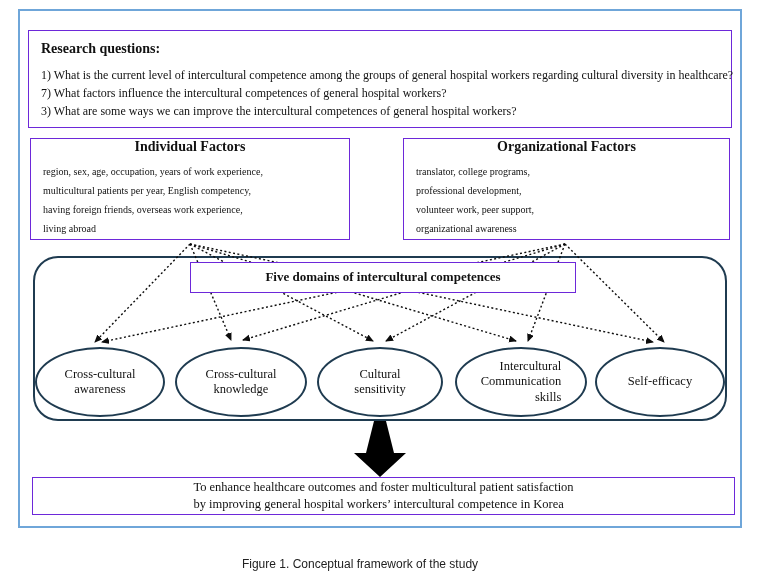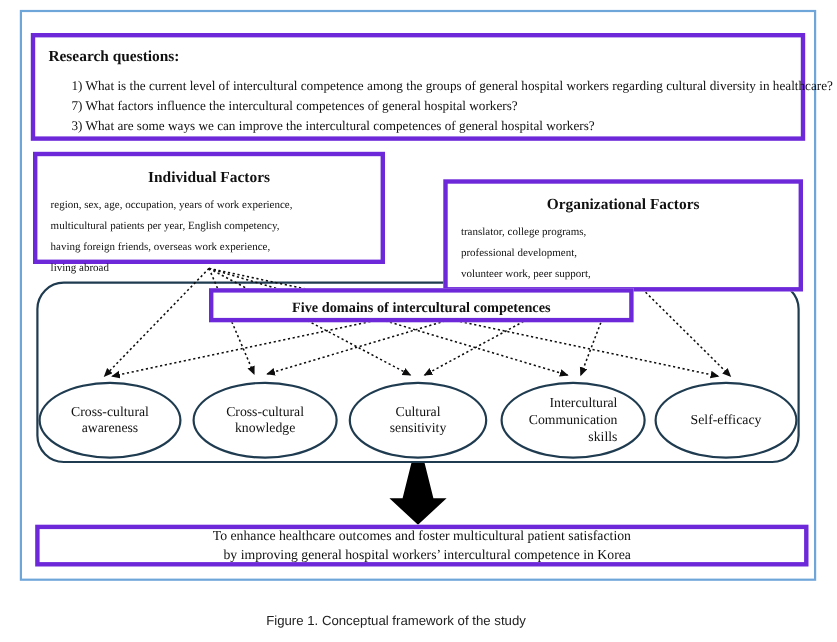--- a/index.html
+++ b/index.html
@@ -8,29 +8,29 @@
     width: 761px; height: 584px; position: relative;
     font-family: "Liberation Serif", "DejaVu Serif", serif;
     color: #111111;
   }
   .abs { position: absolute; }
   .frame {
     left: 18px; top: 9px; width: 724px; height: 519px;
     border: 2px solid #6fa6d9; background: transparent;
   }
   .navy-box {
-    border: 4px solid #6d28d9; background: #ffffff;
+    border: 1px solid #6d28d9; background: #ffffff;
   }
   .research-box { left: 28px; top: 30px; width: 704px; height: 98px; padding: 10px 12px 0 12px; }
   .rq-title { font-weight: bold; font-size: 14px; }
-  .rq-items { margin-top: 9px; font-size: 12px; line-height: 18px; margin-left: 21px; }
+  .rq-items { margin-top: 9px; font-size: 12px; line-height: 18px; }
   .rq-items div { white-space: nowrap; }
-  .factor-box { top: 138px; height: 102px; padding-top: 12px; }
+  .factor-box { top: 138px; height: 102px; padding-top: 0; }
   .individual-box { left: 30px; width: 320px; }
-  .organizational-box { left: 403px; width: 327px; margin-top: 25px; }
+  .organizational-box { left: 403px; width: 327px; }
   .factor-title { text-align: center; font-weight: bold; font-size: 14px; }
   .factor-body {
     margin-top: 7px; padding-left: 12px;
     font-size: 10px; line-height: 19px; white-space: pre;
   }
   svg.layer { left: 0; top: 0; width: 761px; height: 584px; }
   .domains-header {
     left: 190px; top: 262px; width: 386px; height: 31px;
     text-align: center; font-weight: bold; font-size: 13px; line-height: 27px;
   }
@@ -41,21 +41,21 @@
     text-align: center; font-size: 12.5px; line-height: 15.5px; white-space: pre-line;
   }
   .e1 { left: 35px;  width: 130px; }
   .e2 { left: 175px; width: 132px; }
   .e3 { left: 317px; width: 126px; }
   .e4 { left: 455px; width: 132px; text-align: right; }
   .e5 { left: 595px; width: 130px; }
   .outcome-box {
     left: 32px; top: 477px; width: 703px; height: 38px;
     display: flex; align-items: center; justify-content: center;
-    text-align: right; font-size: 12.5px; line-height: 17px; white-space: pre-line;
+    text-align: left; font-size: 12.5px; line-height: 17px; white-space: pre-line;
   }
   .caption {
     left: 0; top: 557px; width: 720px; text-align: center;
     font-family: "Liberation Sans", "DejaVu Sans", sans-serif;
     font-size: 12px; color: #222222;
   }
 </style>
 </head>
 <body>
 

